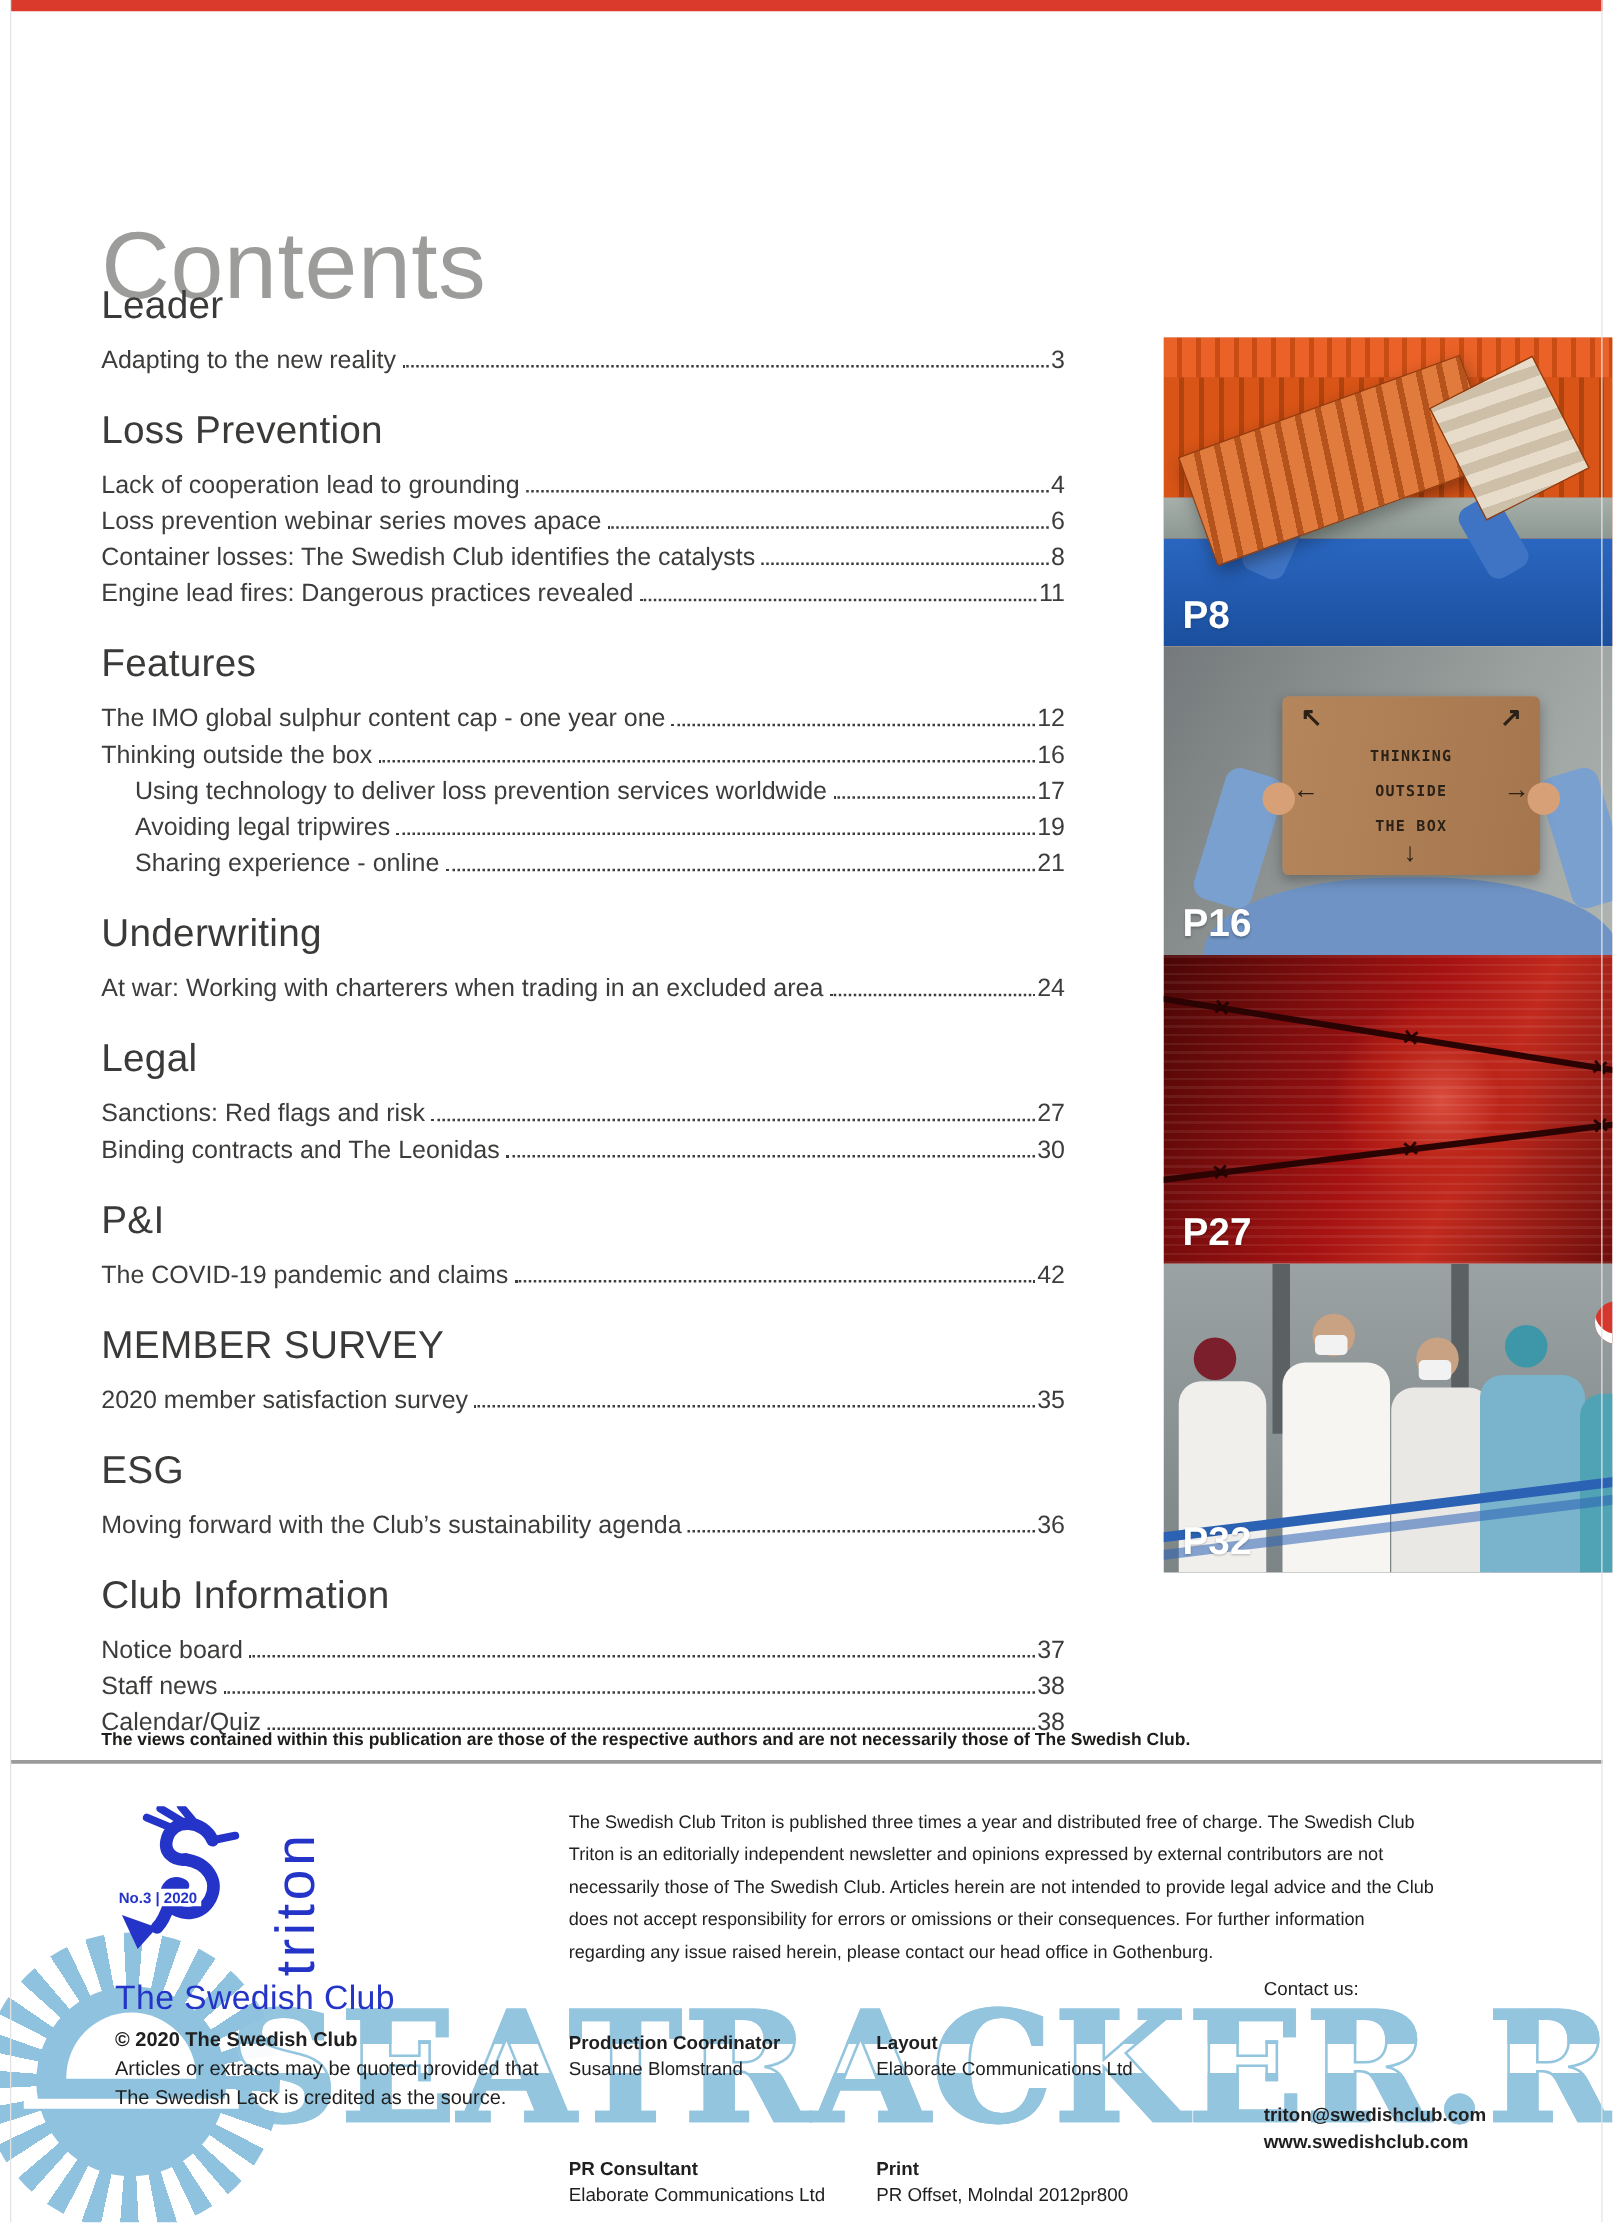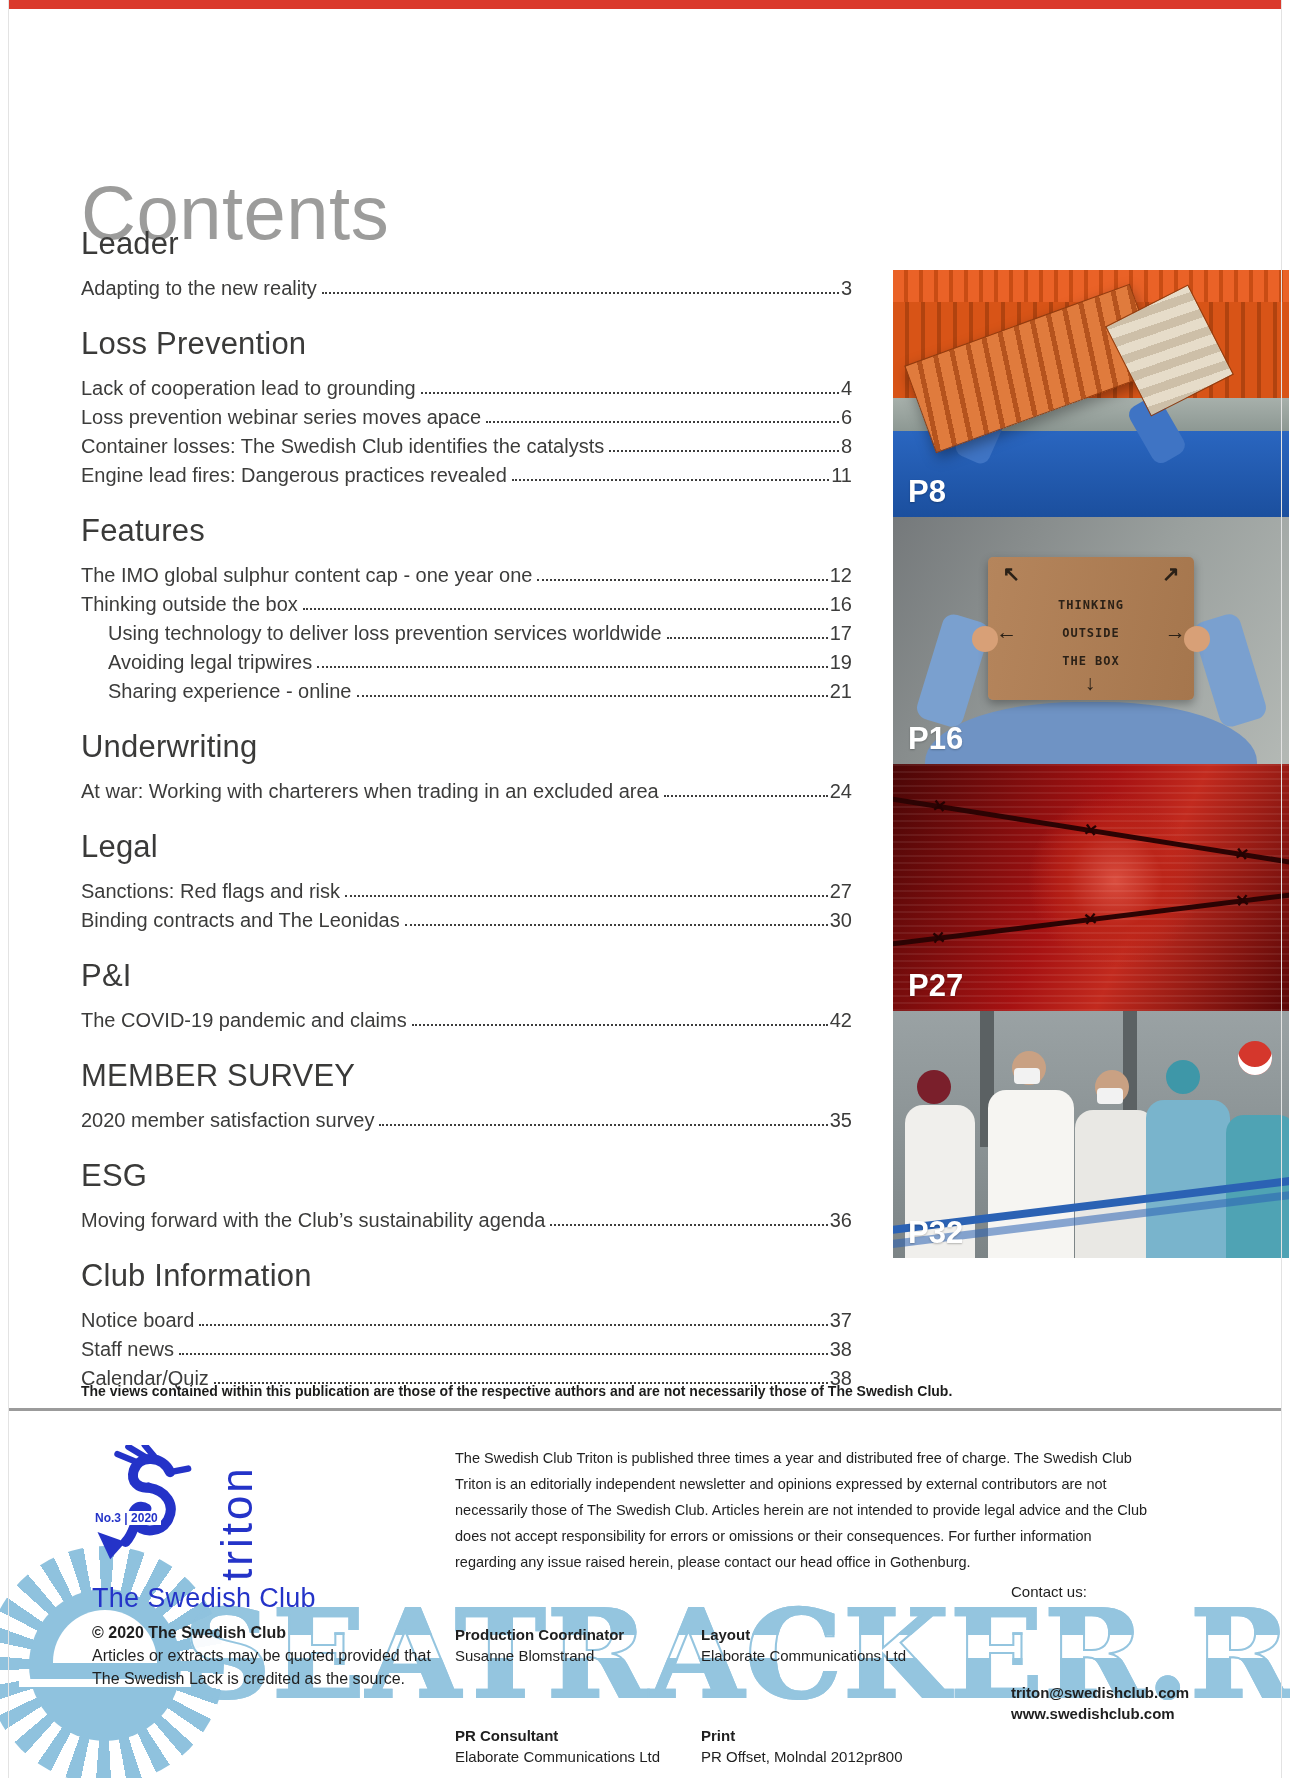--- a/index.html
+++ b/index.html
@@ -16,21 +16,21 @@
   .toc-section{margin:0 0 0 0;padding-top:26px;}
   .toc-section:first-child{padding-top:0;}
   .toc-heading{margin:0 0 9px 0;font-size:31px;font-weight:400;color:#3a3a39;letter-spacing:0.2px;}
   .toc-row{display:flex;align-items:flex-end;height:29px;font-size:20px;color:#3c3c3b;}
   .toc-row.indent{padding-left:27px;}
   .toc-title{white-space:nowrap;}
   .dots{flex:1;min-width:18px;border-bottom:2.6px dotted #3d3d3c;margin:0 2px 6px 5px;}
   .pnum{white-space:nowrap;}
 
   
-  .thumbs{position:absolute;left:893px;top:270px;width:358px;z-index:1;}
+  .thumbs{position:absolute;left:931px;top:270px;width:358px;z-index:1;}
   .thumb{position:relative;width:396px;height:247px;margin-bottom:16px;overflow:hidden;}
   .thumb-label{position:absolute;left:15px;bottom:7px;color:#fff;font-size:31px;font-weight:bold;
                z-index:6;text-shadow:0 1px 2px rgba(0,0,0,.25);}
 
   
   .t1{background:#cf4d18;}
   .t1 .band-top{position:absolute;left:0;right:0;top:0;height:13%;
       background:repeating-linear-gradient(90deg,#ea6227 0 11px,#c84c14 11px 15px);}
   .t1 .band-mid{position:absolute;left:0;right:0;top:13%;height:39%;
       background:repeating-linear-gradient(90deg,#d85417 0 12px,#b1430f 12px 16px);}

